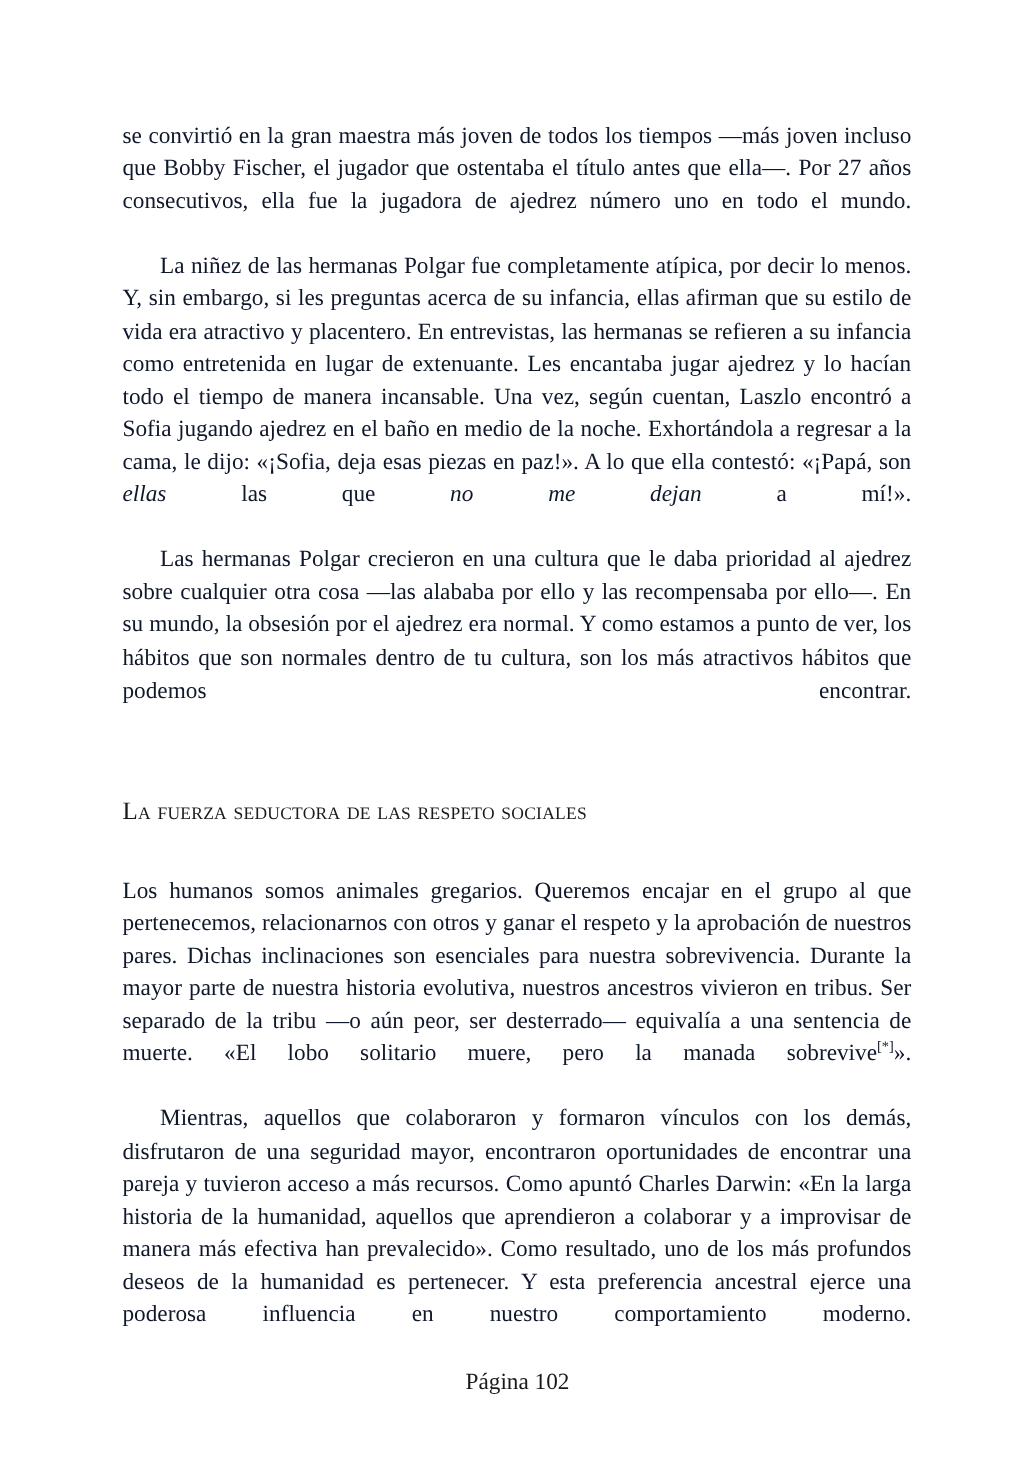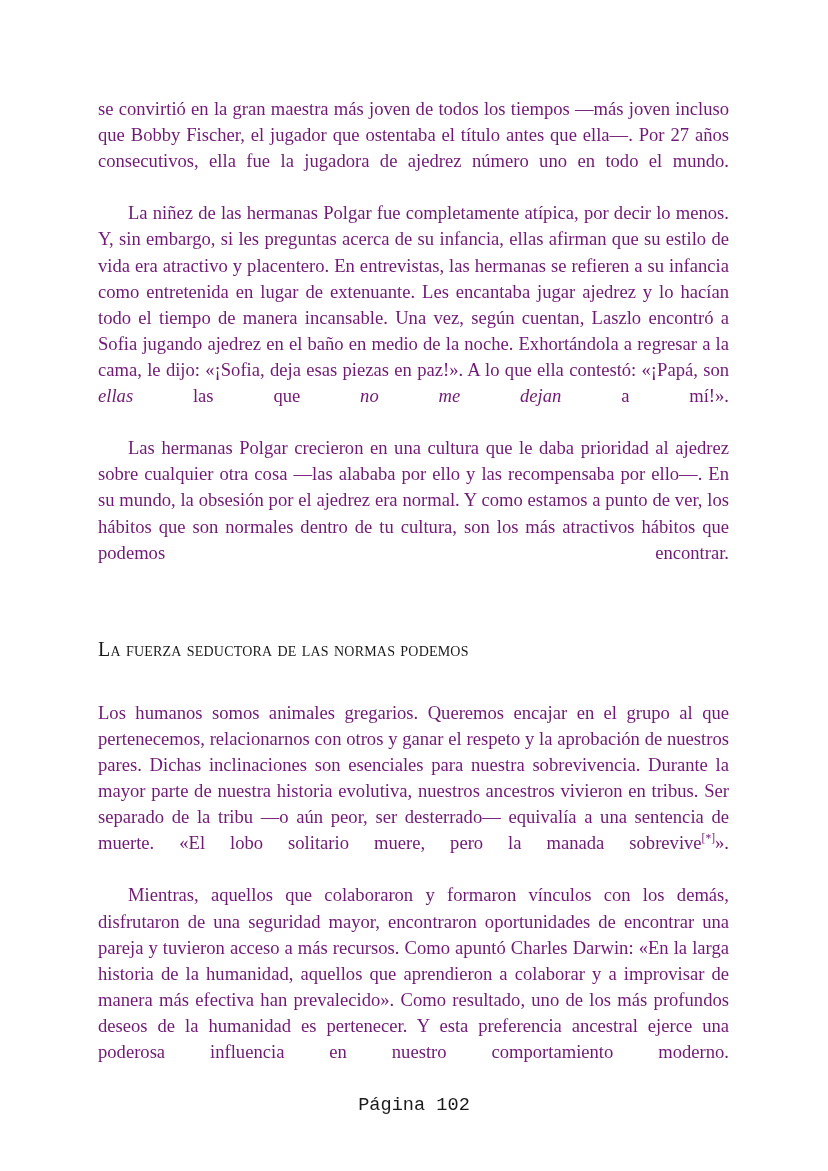--- a/index.html
+++ b/index.html
@@ -28,21 +28,21 @@
     width: 631px;
   }
 
   p.body-par {
     margin: 0;
     font-size: 18.6px;
     line-height: 26.1px;
     text-align: justify;
     text-justify: inter-word;
     hyphens: none;
-    color: #701a75;
+    color: #0f172a;
     text-indent: 30px;
   }
 
   p.no-indent {
     text-indent: 0;
   }
 
   
   p.body-par::after {
     content: "";
@@ -78,38 +78,38 @@
 
   .footer {
     position: absolute;
     left: 0;
     right: 0;
     top: 1094px;
     text-align: center;
     font-size: 18.6px;
     line-height: 24px;
     color: #1a1a1a;
-    font-family: Liberation Mono, monospace;
+    font-family: Liberation Serif, serif;
   }
 </style>
 </head>
 <body>
 
 <div class="page">
 
   <div class="text-column">
 
     <p class="body-par no-indent"><span>se convirtió en la gran maestra más joven de todos los tiempos —más joven incluso que Bobby Fischer, el jugador que ostentaba el título antes que ella—. Por 27 años consecutivos, ella fue la jugadora de ajedrez número uno en todo el mundo.</span></p>
 
     <p class="body-par"><span>La niñez de las hermanas Polgar fue completamente atípica, por decir lo menos. Y, sin embargo, si les preguntas acerca de su infancia, ellas afirman que su estilo de vida era atractivo y placentero. En entrevistas, las hermanas se refieren a su infancia como entretenida en lugar de extenuante. Les encantaba jugar ajedrez y lo hacían todo el tiempo de manera incansable. Una vez, según cuentan, Laszlo encontró a Sofia jugando ajedrez en el baño en medio de la noche. Exhortándola a regresar a la cama, le dijo: «¡Sofia, deja esas piezas en paz!». A lo que ella contestó: «¡Papá, son </span><em>ellas</em><span> las que </span><em>no me dejan</em><span> a mí!».</span></p>
 
     <p class="body-par"><span>Las hermanas Polgar crecieron en una cultura que le daba prioridad al ajedrez sobre cualquier otra cosa —las alababa por ello y las recompensaba por ello—. En su mundo, la obsesión por el ajedrez era normal. Y como estamos a punto de ver, los hábitos que son normales dentro de tu cultura, son los más atractivos hábitos que podemos encontrar.</span></p>
 
     <div class="heading-block">
-      <h2 class="section-heading">La fuerza seductora de las normas podemos</h2>
+      <h2 class="section-heading">La fuerza seductora de las respeto sociales</h2>
     </div>
 
     <p class="body-par no-indent"><span>Los humanos somos animales gregarios. Queremos encajar en el grupo al que pertenecemos, relacionarnos con otros y ganar el respeto y la aprobación de nuestros pares. Dichas inclinaciones son esenciales para nuestra sobrevivencia. Durante la mayor parte de nuestra historia evolutiva, nuestros ancestros vivieron en tribus. Ser separado de la tribu —o aún peor, ser desterrado— equivalía a una sentencia de muerte. «El lobo solitario muere, pero la manada sobrevive</span><span class="footnote-ref">[*]</span><span>».</span></p>
 
     <p class="body-par"><span>Mientras, aquellos que colaboraron y formaron vínculos con los demás, disfrutaron de una seguridad mayor, encontraron oportunidades de encontrar una pareja y tuvieron acceso a más recursos. Como apuntó Charles Darwin: «En la larga historia de la humanidad, aquellos que aprendieron a colaborar y a improvisar de manera más efectiva han prevalecido». Como resultado, uno de los más profundos deseos de la humanidad es pertenecer. Y esta preferencia ancestral ejerce una poderosa influencia en nuestro comportamiento moderno.</span></p>
 
   </div>
 
   <div class="footer">
     <span>Página 102</span>

